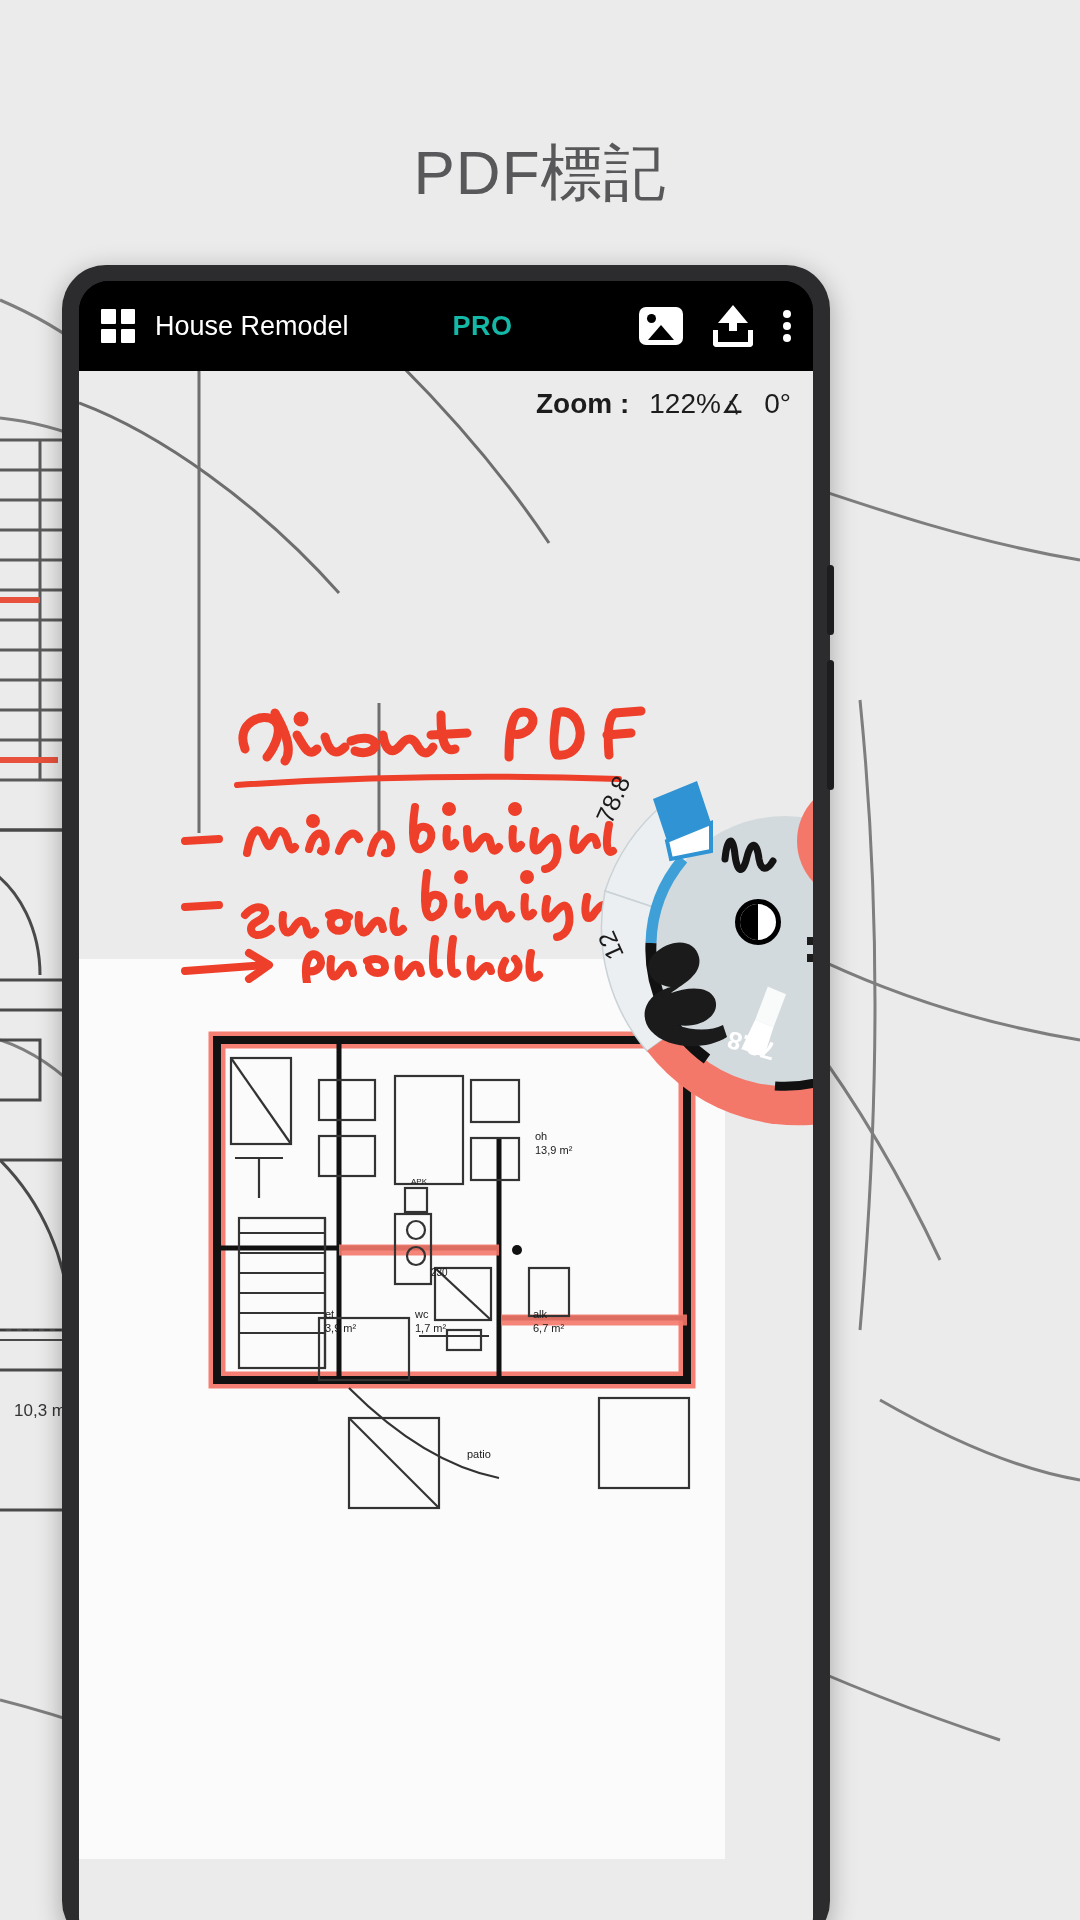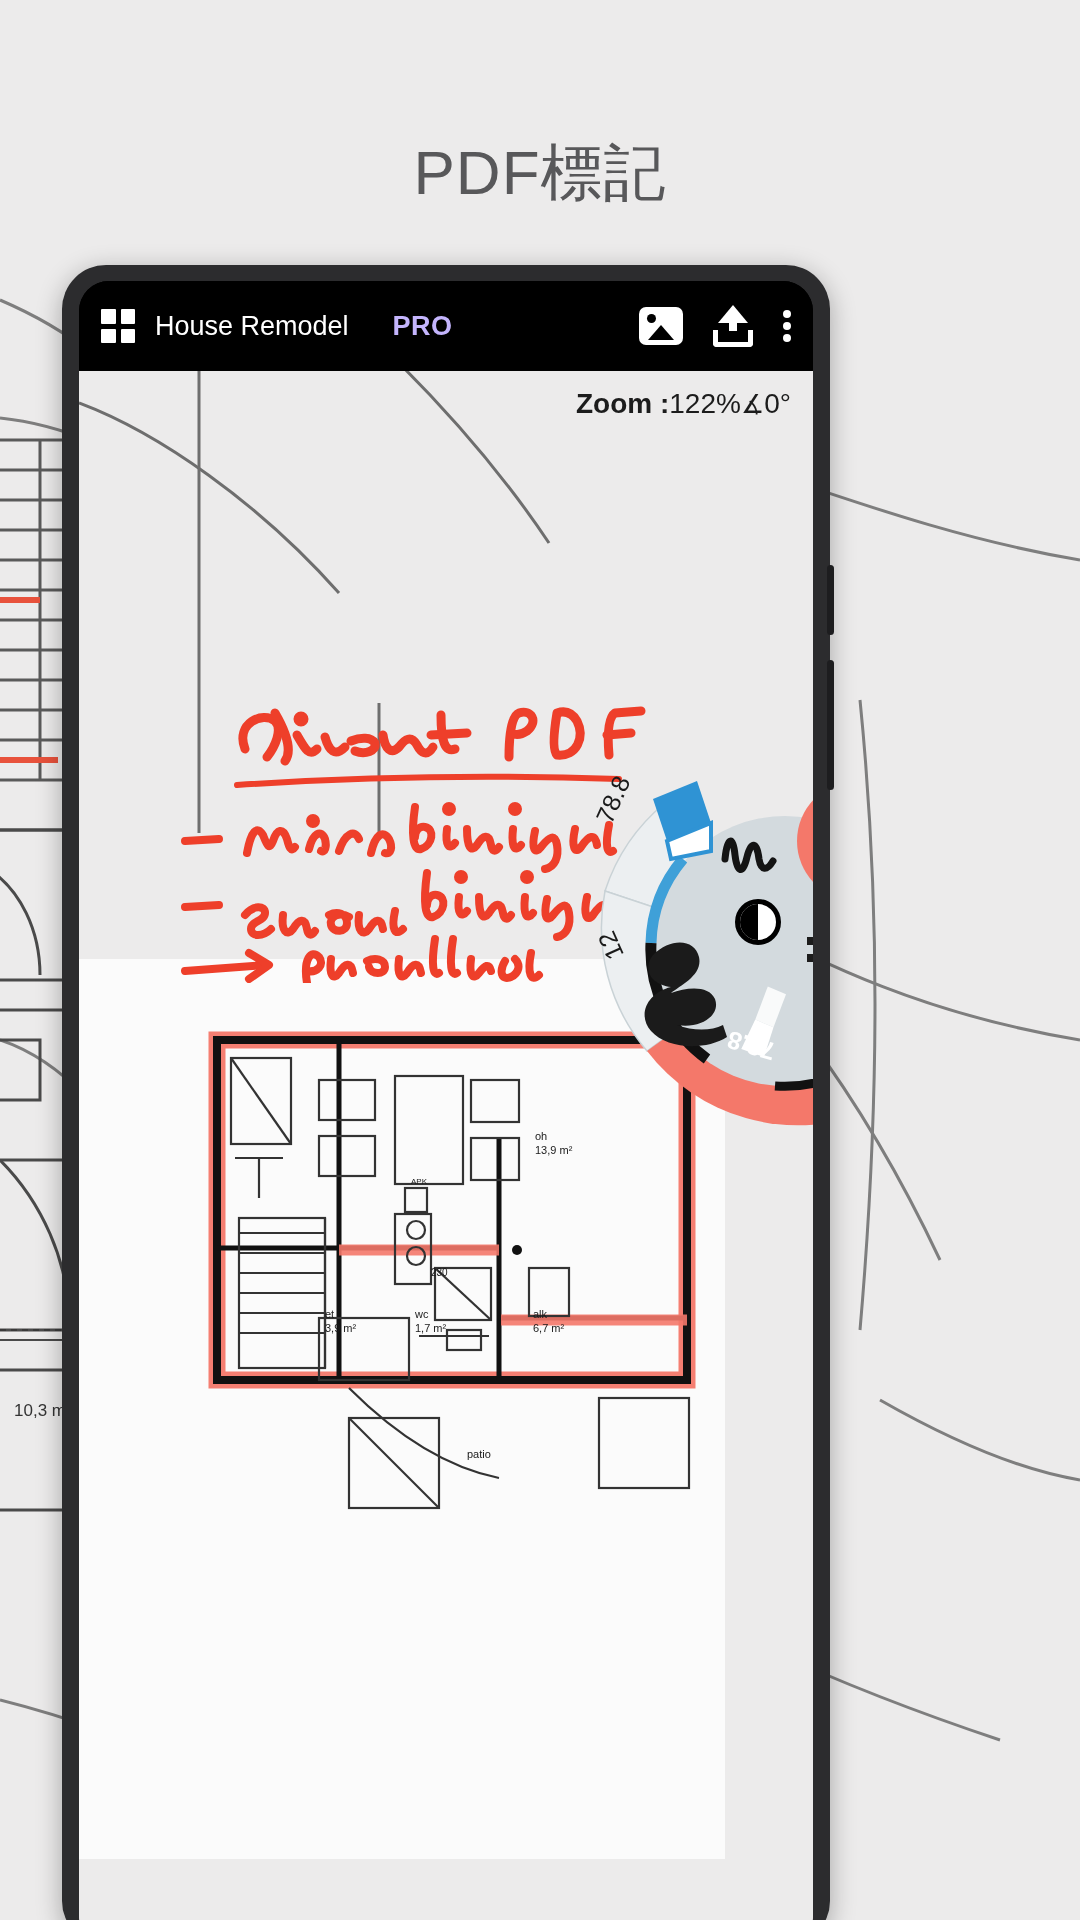--- a/index.html
+++ b/index.html
@@ -56,22 +56,22 @@
     width:34px; height:34px; margin-left:22px;
     display:grid; grid-template-columns:1fr 1fr; grid-template-rows:1fr 1fr;
     gap:5px; flex:none;
   }
   .grid-icon i { background:#fff; display:block; border-radius:1px; }
   .app-title {
     color:#fff; font-size:27px; margin-left:20px; font-weight:400;
     white-space:nowrap;
   }
   .pro-badge {
-    color:#c4b5fd; font-size:27px; font-weight:bold; letter-spacing:.5px;
-    margin-left:44px;
+    color:#14b8a6; font-size:27px; font-weight:bold; letter-spacing:.5px;
+    margin-left:104px;
   }
   .bar-actions { margin-left:auto; display:flex; align-items:center; }
   .bar-actions > * { margin-right:30px; }
   .bar-actions > *:last-child { margin-right:22px; }
   .icon-img {
     width:44px; height:38px; background:#fff; border-radius:7px;
     position:relative; flex:none;
   }
   .icon-img::before {
     content:""; position:absolute; left:8px; top:7px;
@@ -118,21 +118,21 @@
   
   .zoom-bar {
     position:absolute; right:0; top:16px;
     background:rgba(236,235,235,.88);
     padding:9px 22px 9px 26px;
     display:flex; align-items:center; gap:0;
     font-size:28px; color:#1c1c1c;
     z-index:8;
   }
   .zoom-bar .lbl { font-weight:bold; }
-  .zoom-bar .val { font-weight:400; }
+  .zoom-bar .val { font-weight:400;margin-left:20px; }
   .zoom-bar .ang-icon { font-size:26px; }
 
   
   .wheel {
     position:absolute; left:496px; top:378px;
     width:420px; height:420px;
     z-index:9;
   }
   .wheel-lbl {
     position:absolute; font-size:25px; font-weight:500; color:#1a1a1a;

